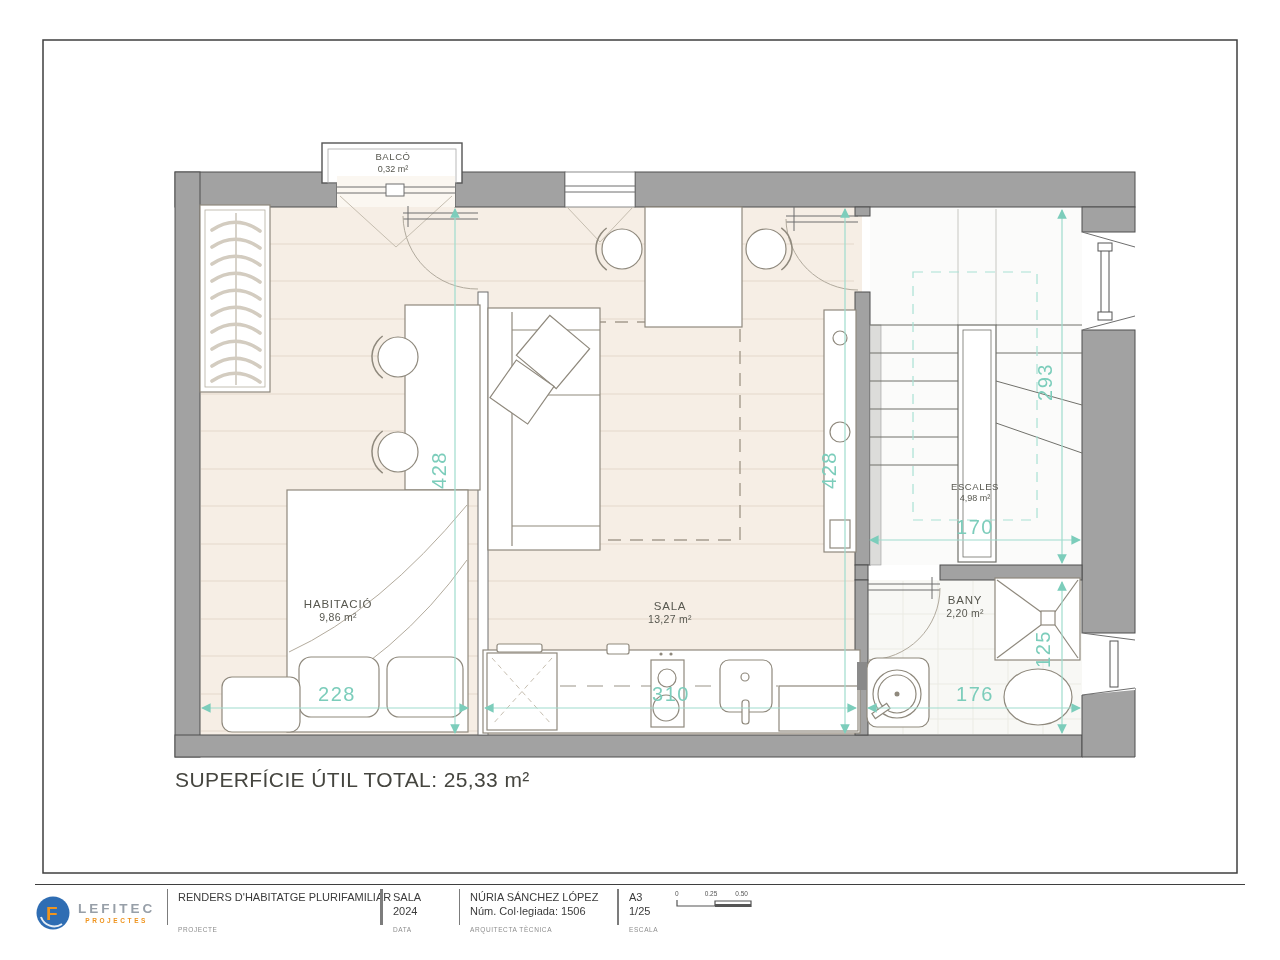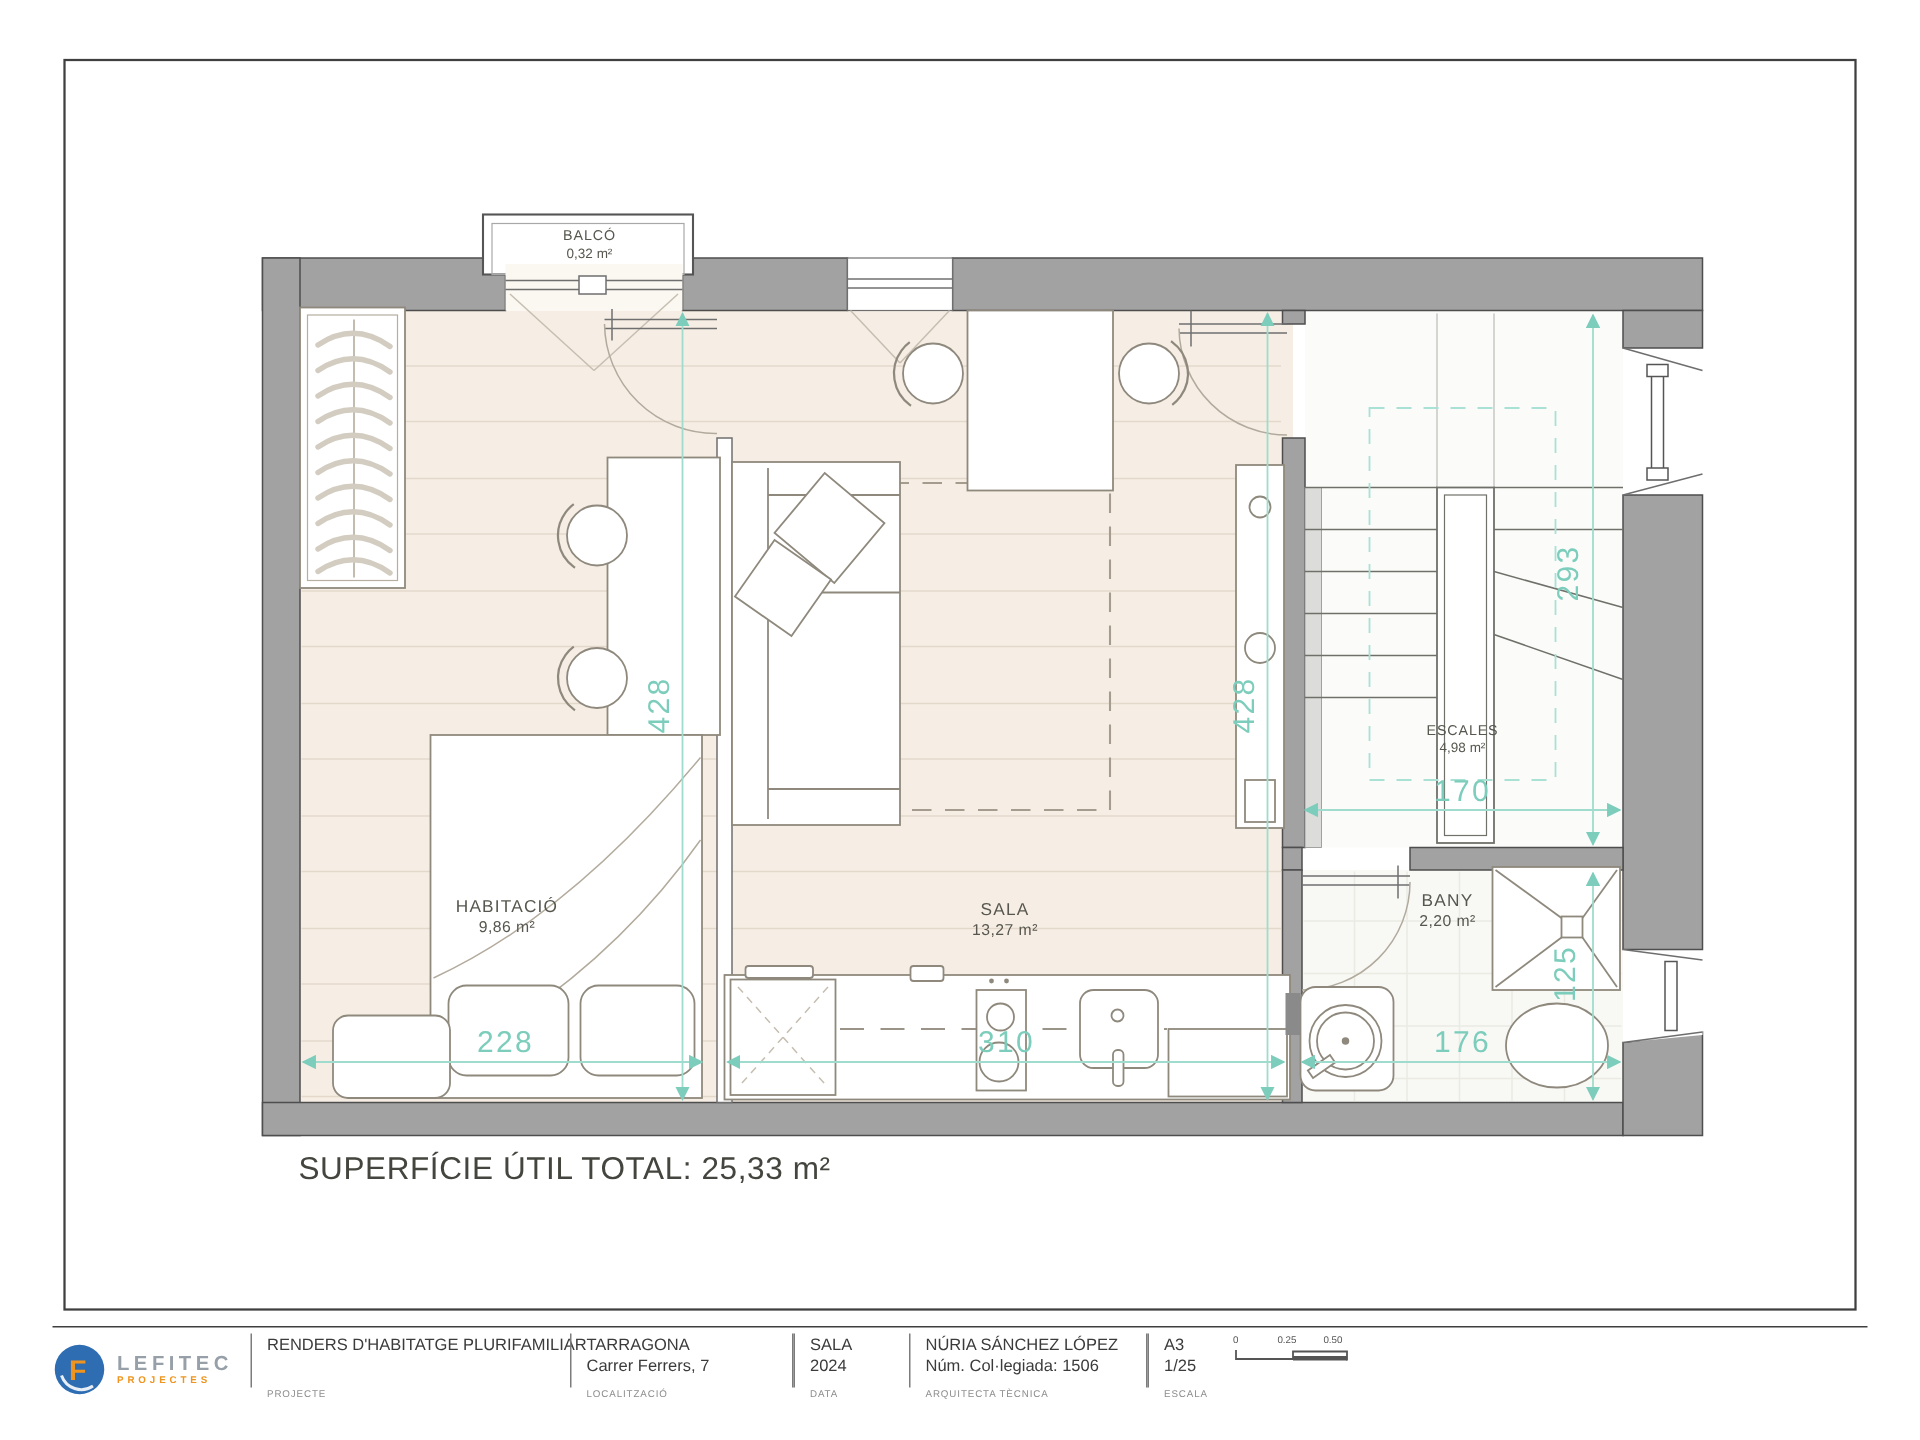--- a/index.html
+++ b/index.html
@@ -13,26 +13,26 @@
   svg .lite{fill:none;stroke:#c6beb0;stroke-width:1;}
   svg .dimln{stroke:#9fdccd;stroke-width:1.2;fill:none;}
   svg .dimtxt{fill:#7ccdbb;font-size:20px;letter-spacing:1.5px;text-anchor:middle;}
   svg .room{fill:#57574f;font-size:11.5px;letter-spacing:.8px;text-anchor:middle;}
   svg .area{fill:#57574f;font-size:10.5px;letter-spacing:.3px;text-anchor:middle;}
   svg .roomsm{fill:#57574f;font-size:9.5px;letter-spacing:.6px;text-anchor:middle;}
   svg .areasm{fill:#57574f;font-size:9px;text-anchor:middle;}
   svg .tread{stroke:#70706a;stroke-width:1;fill:none;}
 
   .total-label{position:absolute;left:175px;top:768px;font-size:21px;color:#45453f;
-               letter-spacing:.4px;margin-left:24px;}
+               letter-spacing:.4px;}
 
   .titleblock{position:absolute;left:35px;right:35px;top:884px;height:48px;
               border-top:1.5px solid #3f3f3f;display:flex;align-items:stretch;padding-top:4px;}
   .tb-logo{width:132px;display:flex;align-items:center;gap:7px;flex:none;}
-  .logo-txt{display:flex;flex-direction:column;line-height:1.1;}
+  .logo-txt{display:flex;flex-direction:column;line-height:1.1;align-items:center;}
   .logo-name{font-size:13.5px;color:#979fa8;letter-spacing:3px;font-weight:600;}
   .logo-sub{font-size:6.5px;color:#ef941e;letter-spacing:2.6px;font-weight:600;}
   .sep{width:1px;height:36px;background:#7c7c7c;flex:none;}
   .tb-cell{display:flex;flex-direction:column;padding:1px 4px 0 10px;flex:none;}
   .tb-v1{font-size:11px;color:#3b3b3b;line-height:1.3;white-space:nowrap;}
   .tb-v2{font-size:11px;color:#3b3b3b;line-height:1.3;white-space:nowrap;}
   .tb-lbl{font-size:6.5px;color:#8d8d8d;letter-spacing:.6px;margin-top:auto;padding-bottom:4px;white-space:nowrap;}
   .tb-scale{width:84px;flex:none;position:relative;padding-top:1px;}
   .tb-scale .ticks{display:flex;font-size:6.5px;color:#555;}
   .tb-scale .ticks span:nth-child(1){margin-left:0;}
@@ -342,25 +342,20 @@
       </div>
     </div>
 
     <div class="sep"></div>
     <div class="tb-cell" style="width:198px">
       <span class="tb-v1">RENDERS D'HABITATGE PLURIFAMILIAR</span>
       <span class="tb-lbl">PROJECTE</span>
     </div>
 
     <div class="sep"></div>
-    <div class="tb-cell" style="width:133px">
-      <span class="tb-v1">TARRAGONA</span>
-      <span class="tb-v2">Carrer Ferrers, 7</span>
-      <span class="tb-lbl">LOCALITZACIÓ</span>
-    </div>
 
     <div class="sep"></div>
 
     <div class="sep"></div>
     <div class="tb-cell" style="width:62px">
       <span class="tb-v1">SALA</span>
       <span class="tb-v2">2024</span>
       <span class="tb-lbl">DATA</span>
     </div>
 

